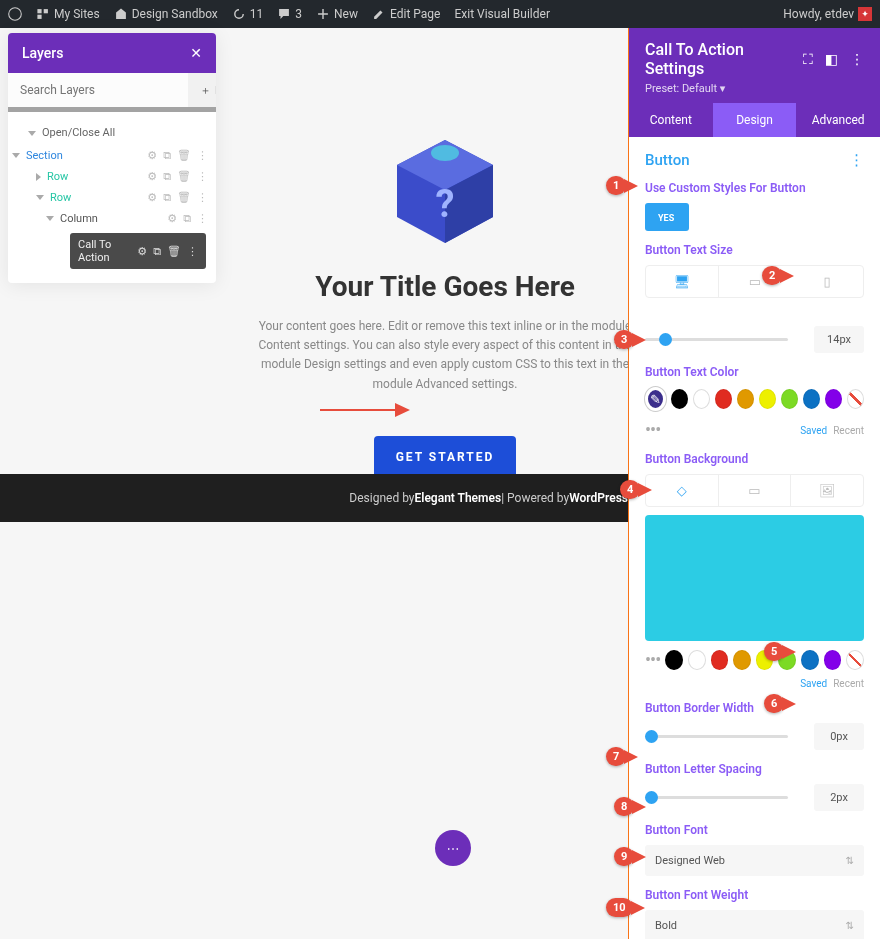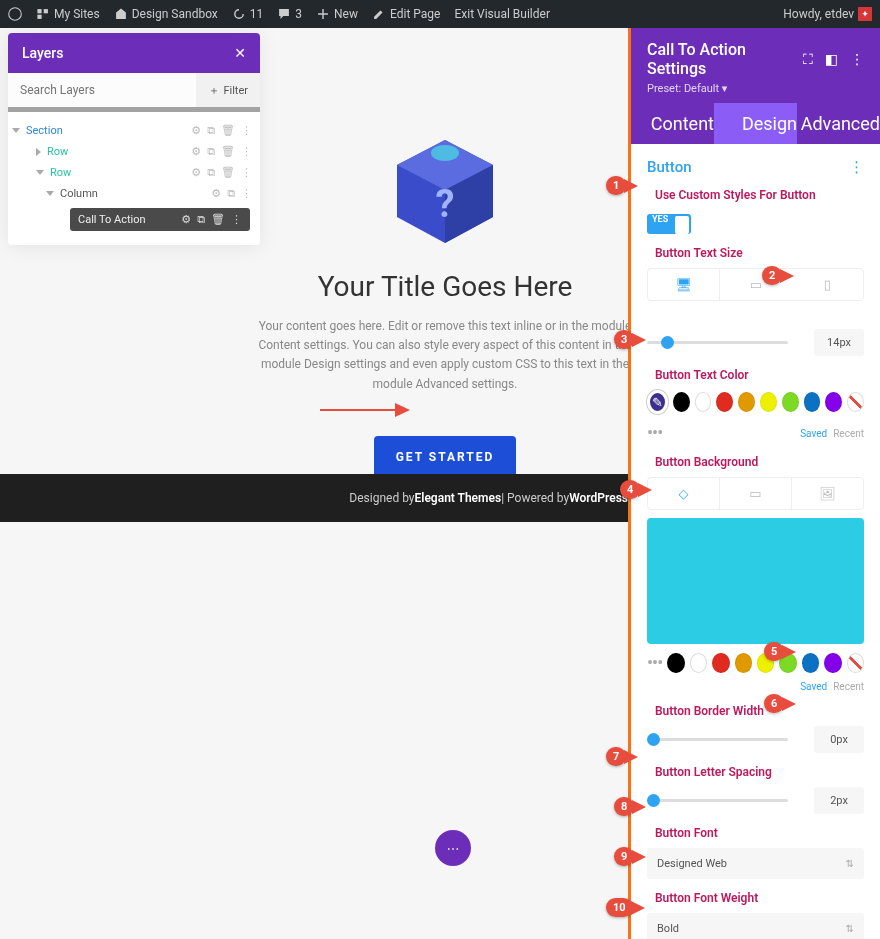--- a/index.html
+++ b/index.html
@@ -6,71 +6,71 @@
 body{width:880px;height:939px;background:#fff;overflow:hidden;position:relative;font-size:13px;color:#333}
 
 
 .adminbar{height:28px;background:#23282d;color:#ccc;display:flex;align-items:center;padding:0 8px;font-size:12px;justify-content:space-between}
 .adminbar .left,.adminbar .right{display:flex;align-items:center;gap:14px}
 .adminbar .item{display:flex;align-items:center;gap:4px;cursor:pointer;color:#ccc}
 .adminbar .item svg{width:14px;height:14px;fill:#ccc}
 .adminbar .badge{width:14px;height:14px;background:#d63638;display:inline-flex;align-items:center;justify-content:center;color:#fff;font-size:9px}
 
 
-.layers{position:absolute;top:33px;left:8px;width:252px;background:#fff;border-radius:4px;box-shadow:0 2px 20px rgba(0,0,0,.08);overflow:hidden}
+.layers{position:absolute;top:33px;left:8px;width:208px;background:#fff;border-radius:4px;box-shadow:0 2px 20px rgba(0,0,0,.08);overflow:hidden}
 .layers-hd{background:#6c2eb9;color:#fff;display:flex;align-items:center;justify-content:space-between;padding:12px 14px;font-size:14px;font-weight:500}
 .layers-search{display:flex;border-bottom:5px solid #a3a3a3}
 .layers-search input{flex:1;border:none;padding:10px 12px;font-size:12px;color:#999;background:#fcfcfc}
 .layers-search .filter{background:#f1f1f1;border:none;padding:0 12px;font-size:11px;color:#555;display:flex;align-items:center;gap:4px;cursor:pointer}
 .layers-body{padding:8px 0 14px}
 .l-open{padding:6px 20px;font-size:11px;color:#666;cursor:pointer}
 .l-row{display:flex;align-items:center;padding:4px 8px 4px 0;font-size:11px;color:#555}
 .l-row .lbl{flex:1}
 .l-row .icons{display:flex;gap:6px;color:#bbb}
 .l-row .icons span{cursor:pointer}
 .l-row.section{color:#2e86de;padding-left:20px}
 .l-row.row{color:#26c6a5;padding-left:42px}
 .l-row.col{padding-left:52px}
-.l-cta{background:#4a4a4a;color:#eee;border-radius:3px;margin:4px 10px 0 62px;padding:5px 8px;display:flex;font-size:11px}
+.l-cta{background:#4a4a4a;color:#eee;border-radius:3px;margin:4px 10px 0 62px;padding:5px 8px;display:flex;align-items:center;font-size:11px}
 .l-cta .lbl{flex:1}
 .l-cta .icons{display:flex;gap:6px;color:#ddd}
 .l-cta .icons span{cursor:pointer}
 .tri{display:inline-block;width:0;height:0;margin-right:6px;vertical-align:middle}
 .tri.d{border-left:4px solid transparent;border-right:4px solid transparent;border-top:5px solid #aaa}
 .tri.r{border-top:4px solid transparent;border-bottom:4px solid transparent;border-left:5px solid #aaa}
 
 
 .canvas{position:absolute;top:28px;left:0;width:628px;height:911px;background:#f6f6f6;z-index:-1}
 .cta-module{position:absolute;top:130px;left:240px;width:410px;text-align:center}
 .cta-img{width:170px;height:130px;margin:0 auto 10px;display:flex;align-items:center;justify-content:center}
-.cta-title{font-size:28px;font-weight:400;color:#333;margin:8px 0 14px}
+.cta-title{font-size:28px;font-weight:700;color:#333;margin:8px 0 14px}
 .cta-text{font-size:12px;color:#888;line-height:1.6;padding:0 14px}
 .cta-btn{display:inline-block;margin-top:42px;background:#1d4ed8;color:#fff;font-size:12px;font-weight:700;letter-spacing:2px;padding:14px 22px;border-radius:4px;cursor:pointer}
 .arrow{position:absolute;top:398px;left:320px}
 .footer{position:absolute;top:474px;left:0;width:628px;height:48px;background:#1f1f1f;color:#ccc;font-size:12px;display:flex;align-items:center;justify-content:flex-end}
 .footer b{color:#fff;font-weight:600}
 
 
 .fab{position:absolute;top:830px;left:435px;width:36px;height:36px;border-radius:50%;background:#6c2eb9;display:flex;align-items:center;justify-content:center;color:#fff;cursor:pointer}
 
 
-.settings{position:absolute;top:28px;right:0;width:252px;height:911px;background:#fff;border-left:3px solid #f97316;overflow-y:auto}
+.settings{position:absolute;top:28px;right:0;width:252px;height:911px;background:#fff;border-left:1px solid #f97316;overflow-y:auto}
 .settings::-webkit-scrollbar{width:0}
 .s-hd{background:#6c2eb9;color:#fff;padding:12px 16px 8px}
 .s-hd .title{font-size:16px;font-weight:500;display:flex;align-items:center;justify-content:space-between}
 .s-hd .title .icons{display:flex;gap:12px}
 .s-hd .title .icons span{cursor:pointer;font-size:14px}
 .s-hd .preset{font-size:11px;opacity:.8;margin-top:4px;cursor:pointer}
 .s-tabs{display:flex;background:#6c2eb9}
-.s-tabs .tab{flex:1;text-align:right;padding:10px 0;color:#fff;font-size:18px;cursor:pointer}
+.s-tabs .tab{flex:1;text-align:center;padding:10px 0;color:#fff;font-size:12px;cursor:pointer}
 .s-tabs .tab.active{background:#8b5cf6}
 .s-body{padding:14px 16px}
 .s-sec{color:#2ea3f2;font-size:15px;font-weight:500;display:flex;justify-content:space-between;align-items:center;margin-bottom:10px}
-.s-lbl{font-size:12px;color:#be185d;font-weight:600;margin:12px 8px 8px}
-.toggle{display:inline-flex;align-items:flex-start;background:#2ea3f2;color:#fff;font-size:9px;font-weight:700;border-radius:3px;padding:0;height:20px;width:44px;cursor:pointer}
+.s-lbl{font-size:12px;color:#8b5cf6;font-weight:600;margin:12px 0 8px}
+.toggle{display:inline-flex;align-items:flex-end;background:#2ea3f2;color:#fff;font-size:9px;font-weight:700;border-radius:3px;padding:8px;height:28px;width:44px;cursor:pointer}
 .toggle .txt{padding:0 5px}
 .toggle .knob{width:18px;height:18px;background:#fff;border-radius:2px;margin:2px}
 .devices{display:flex;border:1px solid #eee;border-radius:4px;overflow:hidden}
 .devices .dev{flex:1;text-align:center;padding:8px 0;color:#bbb;cursor:pointer}
 .devices .dev.active{color:#2ea3f2;border-right:1px solid #eee}
 .slider-row{display:flex;align-items:center;gap:26px;margin-top:28px}
 .slider{flex:1;height:3px;background:#ddd;position:relative;border-radius:2px}
 .slider .thumb{position:absolute;width:13px;height:13px;background:#2ea3f2;border-radius:50%;top:-5px;cursor:pointer}
 .slider .thumb.start{left:0}
 .slider-val{width:50px;padding:7px 6px;background:#f6f6f6;border:none;text-align:center;font-size:11px;color:#555;border-radius:3px}
@@ -163,20 +163,21 @@
     <span style="cursor:pointer">✕</span>
   </div>
   <div class="layers-search">
     <input placeholder="Search Layers" style="">
     <button class="filter">
         <span>＋</span>
         <span>Filter</span>
       </button>
   </div>
   <div class="layers-body">
+    <div class="l-open"><span class="tri d"></span><span>Open/Close All</span></div>
     <div class="l-row section">
         <span class="tri d" style="margin-left:-16px"></span>
         <span class="lbl">Section</span>
         <span class="icons">
           <span>⚙</span>
           <span>⧉</span>
           <span>🗑</span>
           <span>⋮</span>
         </span>
       </div>

